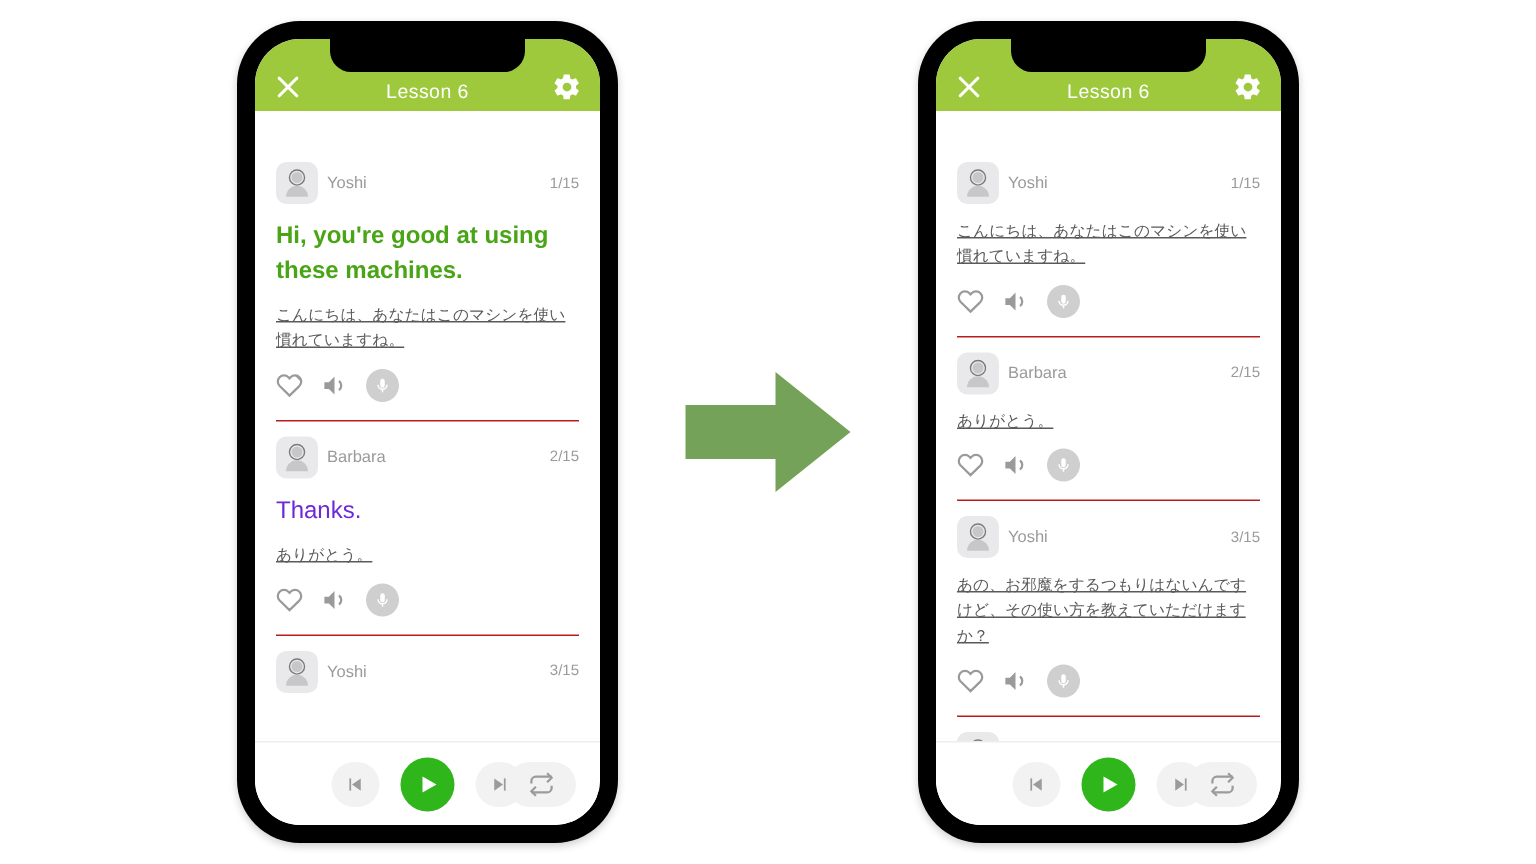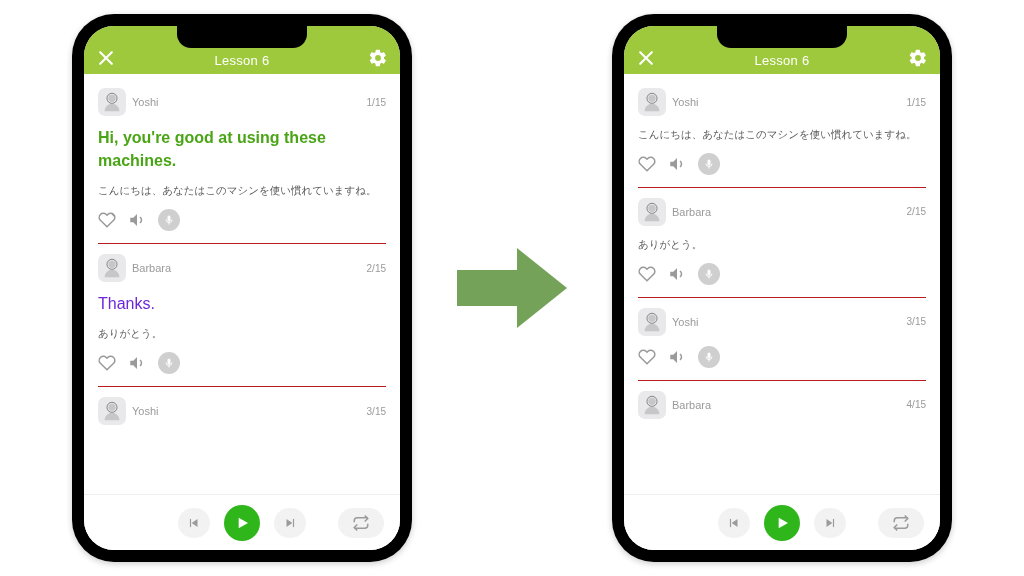--- a/index.html
+++ b/index.html
@@ -1,19 +1,19 @@
 <!DOCTYPE html>
 <html><head>
 <meta charset="utf-8">
 <style>
   * { box-sizing: border-box; margin: 0; padding: 0; }
   html, body { width: 1024px; height: 576px; font-family: -apple-system, "Helvetica Neue", Arial, "Hiragino Kaku Gothic ProN", "Hiragino Sans", Meiryo, sans-serif; }
   body { display: flex; align-items: center; justify-content: center; gap: 40px; background: #fff; }
   .phone {
-    width: 340px; height: 548px;
+    width: 254px; height: 548px;
     background: #000;
     border-radius: 42px;
     padding: 12px;
     position: relative;
     box-shadow: 0 2px 6px rgba(0,0,0,0.2);
   }
   .screen {
     width: 100%; height: 100%;
     background: #fff;
     border-radius: 30px;
@@ -27,35 +27,35 @@
     border-bottom-left-radius: 14px; border-bottom-right-radius: 14px;
     z-index: 10;
   }
   .topbar {
     height: 48px; background: #9ec93d; color: #fff;
     display: flex; align-items: flex-end; justify-content: space-between;
     padding: 0 12px 6px 12px; font-size: 13px;
   }
   .topbar .title { flex: 1; text-align: center; font-weight: 500; letter-spacing: .3px; }
   .icon-btn { width: 20px; height: 20px; display:flex; align-items:center; justify-content:center; }
-  .content { flex: 1; overflow: hidden; padding: 0 14px; }
+  .content { flex: 1; overflow: hidden; padding: 0 14px; margin-top: 20px; }
   .card { padding: 10px 0 12px 0; border-top: 1px solid #b91c1c; }
   .card:first-child { border-top: none; padding-top: 14px; }
   .meta { display:flex; align-items:center; }
   .avatar {
     width: 28px; height: 28px; background: #e9e9eb; border-radius: 7px;
     display:flex; align-items:center; justify-content:center; margin-right:6px;
   }
   .avatar svg { width: 22px; height: 22px; }
   .speaker { font-size: 11px; color:#9a9a9a; }
   .counter { margin-left:auto; font-size: 10px; color:#9a9a9a; }
   .english { margin-top: 10px; font-size: 16px; line-height: 1.45; }
   .card.active .english { color:#4aa516; font-weight:600; }
   .card .english.muted { color:#6d28d9; font-weight:500; }
-  .jp { margin-top: 10px; font-size: 10.5px; color:#5a5a5a; line-height:1.6; }
+  .jp { margin-top: 10px; font-size: 10.5px; color:#5a5a5a; line-height:1.6;text-decoration:underline; }
   .row-actions { margin-top: 10px; display:flex; align-items:center; gap:12px; color:#9a9a9a; }
   .row-actions .mic {
     width:22px; height:22px; border-radius:50%; background:#cfcfcf;
     display:flex; align-items:center; justify-content:center; color:#fff;
   }
   .player {
     height: 56px; display:flex; align-items:center; justify-content:center; gap:14px;
     background:#fff; border-top: 1px solid #eee;
     position: relative;
   }
@@ -315,20 +315,21 @@
           <div class="avatar">
               <svg viewBox="0 0 24 24">
                 <circle cx="12" cy="8" r="5.5" fill="none" stroke="#7a7a7a" stroke-width="1"></circle>
                 <circle cx="12" cy="8" r="4" fill="#c7c7c9"></circle>
                 <path d="M4 22c0-4.4 3.6-8 8-8s8 3.6 8 8" fill="#c7c7c9"></path>
               </svg>
             </div>
           <div class="speaker">Yoshi</div>
           <div class="counter"><span>3</span>/<span>15</span></div>
         </div>
+        <div class="jp">あの、お邪魔をするつもりはないんですけど、その使い方を教えていただけますか？</div>
         <div class="row-actions">
           <div>
               <svg width="18" height="18" viewBox="0 0 24 24" fill="none" stroke="#9a9a9a" stroke-width="2">
                 <path d="M20.8 4.6a5.5 5.5 0 0 0-7.8 0L12 5.6l-1-1a5.5 5.5 0 0 0-7.8 7.8l1 1L12 21l7.8-7.6 1-1a5.5 5.5 0 0 0 0-7.8z"></path>
               </svg>
             </div>
           <div>
               <svg width="18" height="18" viewBox="0 0 24 24" fill="#9a9a9a">
                 <path d="M3 9v6h4l5 5V4L7 9H3z"></path>
                 <path d="M16 8a5 5 0 0 1 0 8" fill="none" stroke="#9a9a9a" stroke-width="2"></path>

